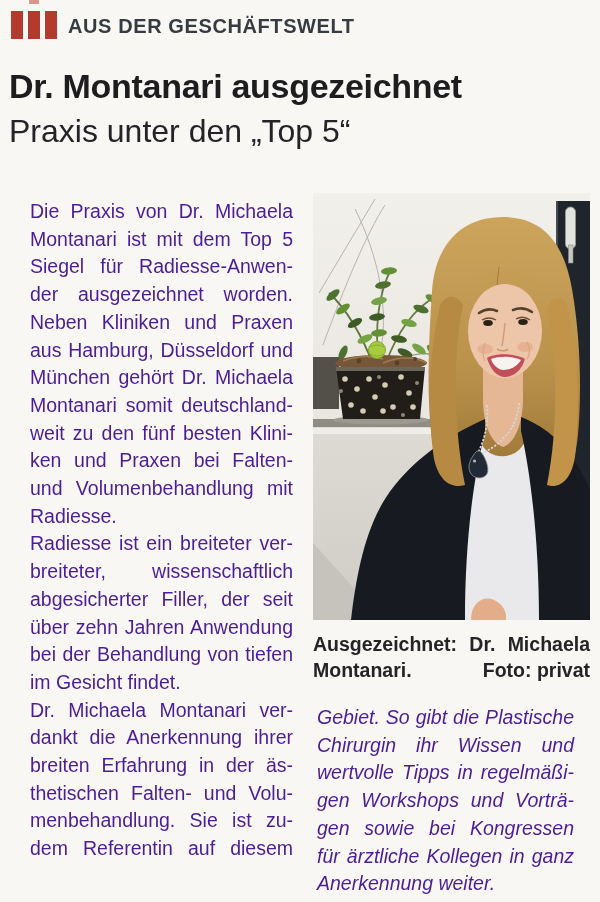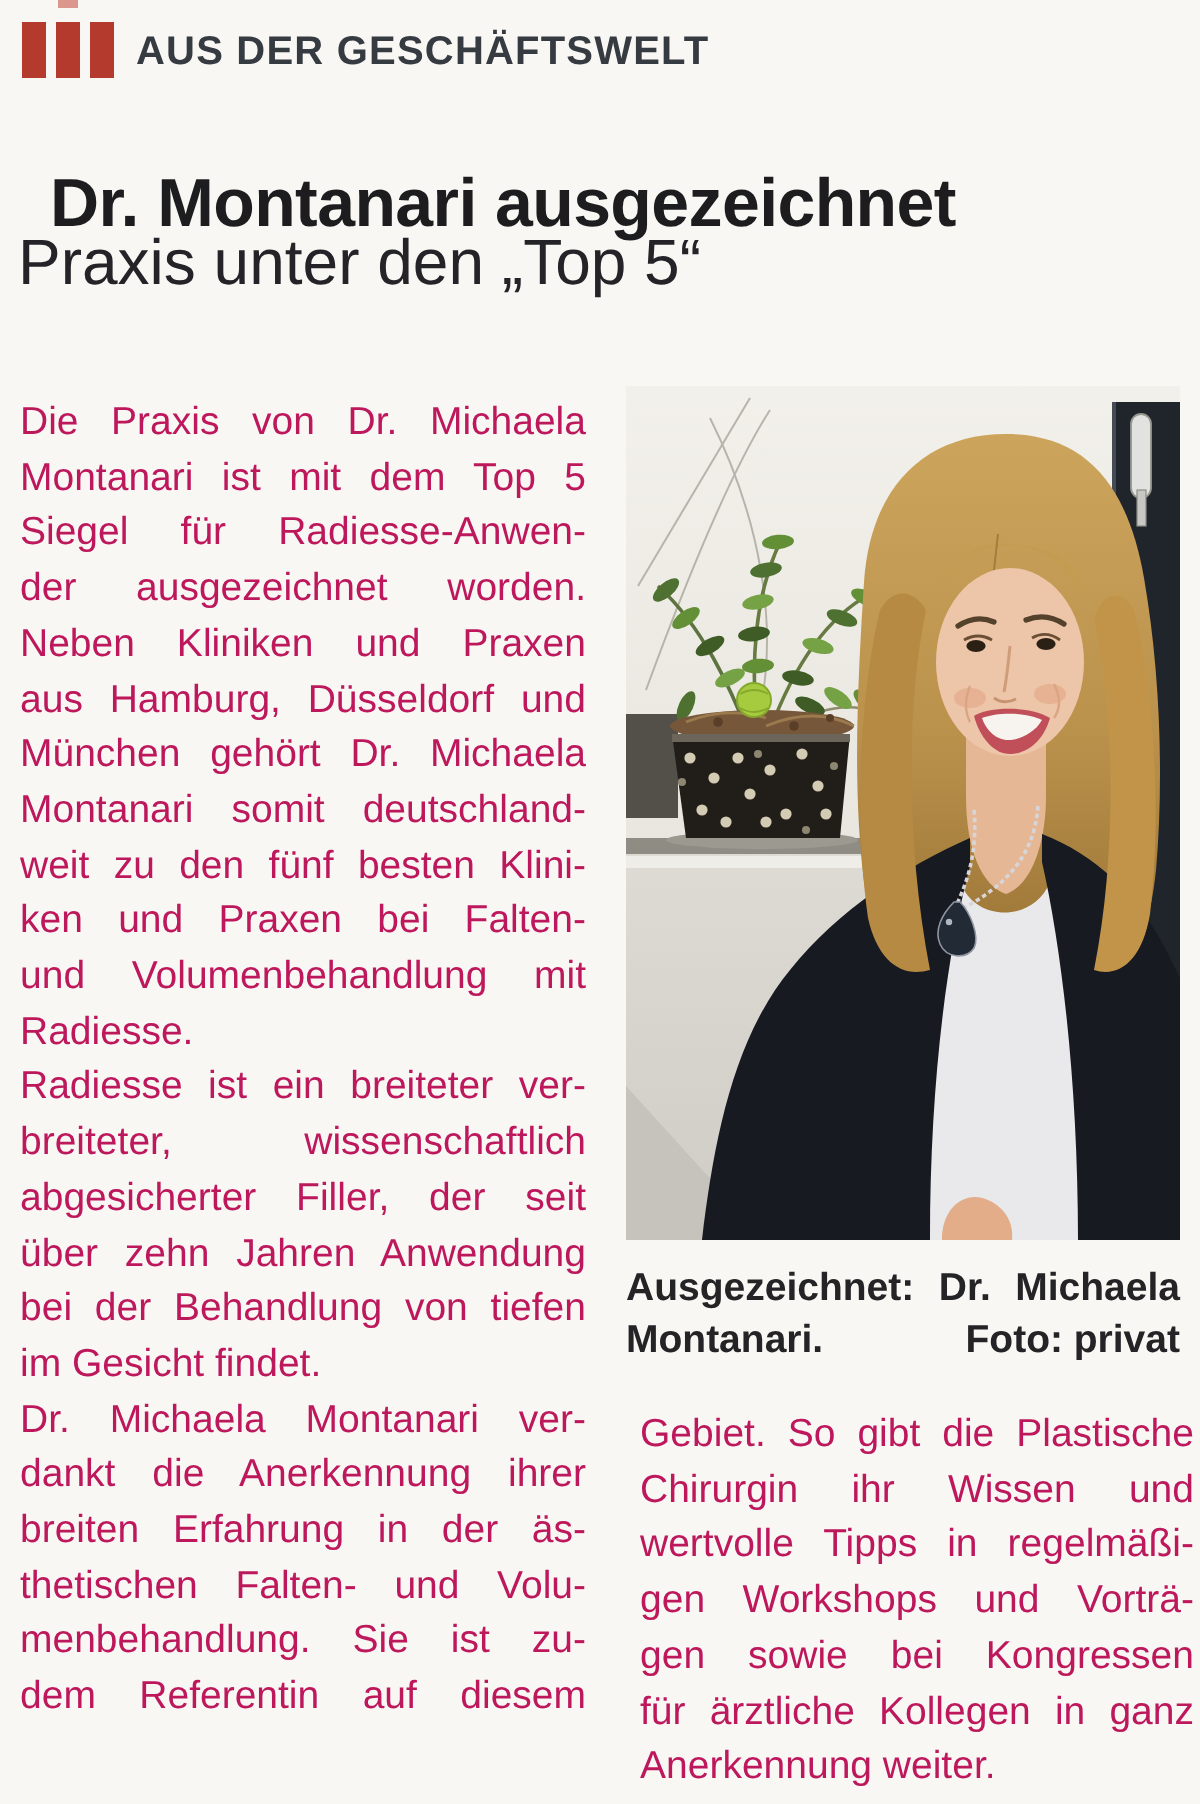--- a/index.html
+++ b/index.html
@@ -13,30 +13,30 @@
   .page{position:relative;width:600px;height:902px;background:#f8f7f3;padding-left:40px;}
 
   
   .kicker-row{position:absolute;left:11px;top:11px;display:flex;align-items:center;gap:11px;}
   .bars{display:flex;gap:5px;align-items:flex-start;}
   .bar{width:12px;height:28px;background:#b43a2d;}
   .kicker{font-size:20px;font-weight:bold;color:#363b41;letter-spacing:0.6px;padding-top:3px;}
   .scan-speck{position:absolute;left:29px;top:0;width:10px;height:4px;background:#c2473a;opacity:.55;}
 
   
-  .title{position:absolute;left:9px;top:66px;margin:16px;font-size:34px;line-height:40px;
+  .title{position:absolute;left:9px;top:66px;margin:0;font-size:34px;line-height:40px;
          font-weight:bold;color:#1d1d1f;letter-spacing:-0.3px;}
   .subtitle{position:absolute;left:9px;top:112px;margin:0;font-size:32px;line-height:38px;
          font-weight:400;color:#242428;}
 
   
   .col-left{position:absolute;left:10px;top:198px;width:283px;}
-  .col-right{position:absolute;left:320px;top:704px;width:277px;}
-  .tline{font-size:19.5px;line-height:27.7px;color:#be185d;
-         text-align:justify;text-align-last:justify;white-space:normal;}
+  .col-right{position:absolute;left:297px;top:704px;width:277px;font-style:italic;}
+  .tline{font-size:19.5px;line-height:27.7px;color:#4c1d95;
+         text-align:justify;text-align-last:justify;white-space:normal;margin-left:20px;}
   .tline-end{text-align-last:left;}
 
   
   .photo{position:absolute;left:313px;top:193px;width:277px;height:427px;margin:0;}
   .photo svg{display:block;width:277px;height:427px;}
 
   
   .caption{position:absolute;left:313px;top:632px;width:277px;
            font-size:19.5px;line-height:25.5px;font-weight:bold;color:#242427;}
   .cap1{text-align:justify;text-align-last:justify;}

